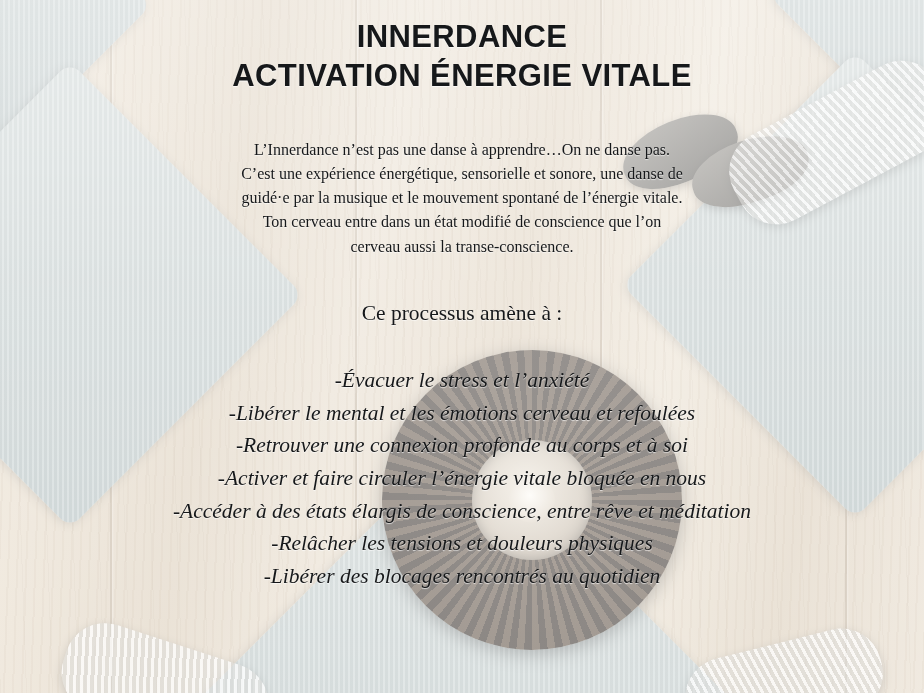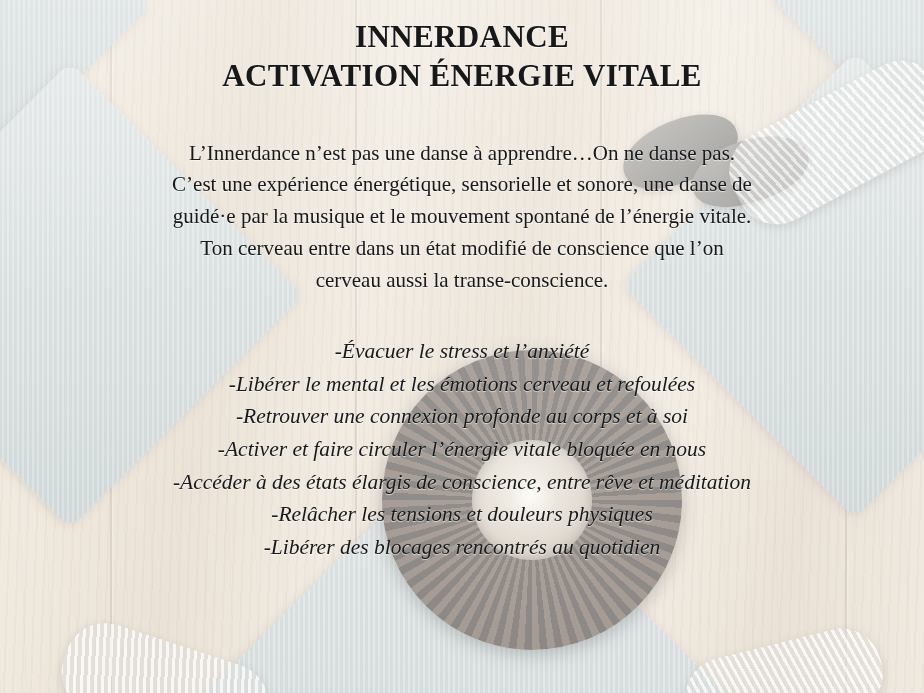--- a/index.html
+++ b/index.html
@@ -160,33 +160,33 @@
   
   .content {
     position: absolute;
     inset: 0;
     padding: 10px 52px 0 52px;
     box-sizing: border-box;
     text-align: center;
     color: #16181a;
   }
   .title {
-    font-family: Liberation Serif, serif;
+    font-family: Liberation Sans, sans-serif;
     font-weight: bold;
     font-size: 31px;
     line-height: 1.25;
     letter-spacing: 0.4px;
     margin: 8px 0 0 0;
     text-shadow: 0 1px 1px rgba(255,255,255,0.75);
   }
   .title .line2 { display: block; }
 
   .intro {
     margin-top: 42px;
-    font-size: 21px;
+    font-size: 16px;
     line-height: 1.52;
     text-shadow: 0 1px 1px rgba(255,255,255,0.7);
   }
   .intro p { margin: 0; }
 
   .lead {
     margin-top: 42px;
     font-size: 21.5px;
     text-shadow: 0 1px 1px rgba(255,255,255,0.7);
   }
@@ -240,20 +240,21 @@
     </h1>
 
     <div class="intro">
       <p>L’Innerdance n’est pas une danse à apprendre…On ne danse pas.</p>
       <p>C’est une expérience énergétique, sensorielle et sonore, une danse de</p>
       <p>guidé·e par la musique et le mouvement spontané de l’énergie vitale.</p>
       <p>Ton cerveau entre dans un état modifié de conscience que l’on</p>
       <p>cerveau aussi la transe-conscience.</p>
     </div>
 
+    <div class="lead">Ce processus amène à :</div>
 
     <div class="benefits">
       <div>-Évacuer le stress et l’anxiété</div>
       <div>-Libérer le mental et les émotions cerveau et refoulées</div>
       <div>-Retrouver une connexion profonde au corps et à soi</div>
       <div>-Activer et faire circuler l’énergie vitale bloquée en nous</div>
       <div>-Accéder à des états élargis de conscience, entre rêve et méditation</div>
       <div>-Relâcher les tensions et douleurs physiques</div>
       <div>-Libérer des blocages rencontrés au quotidien</div>
     </div>

